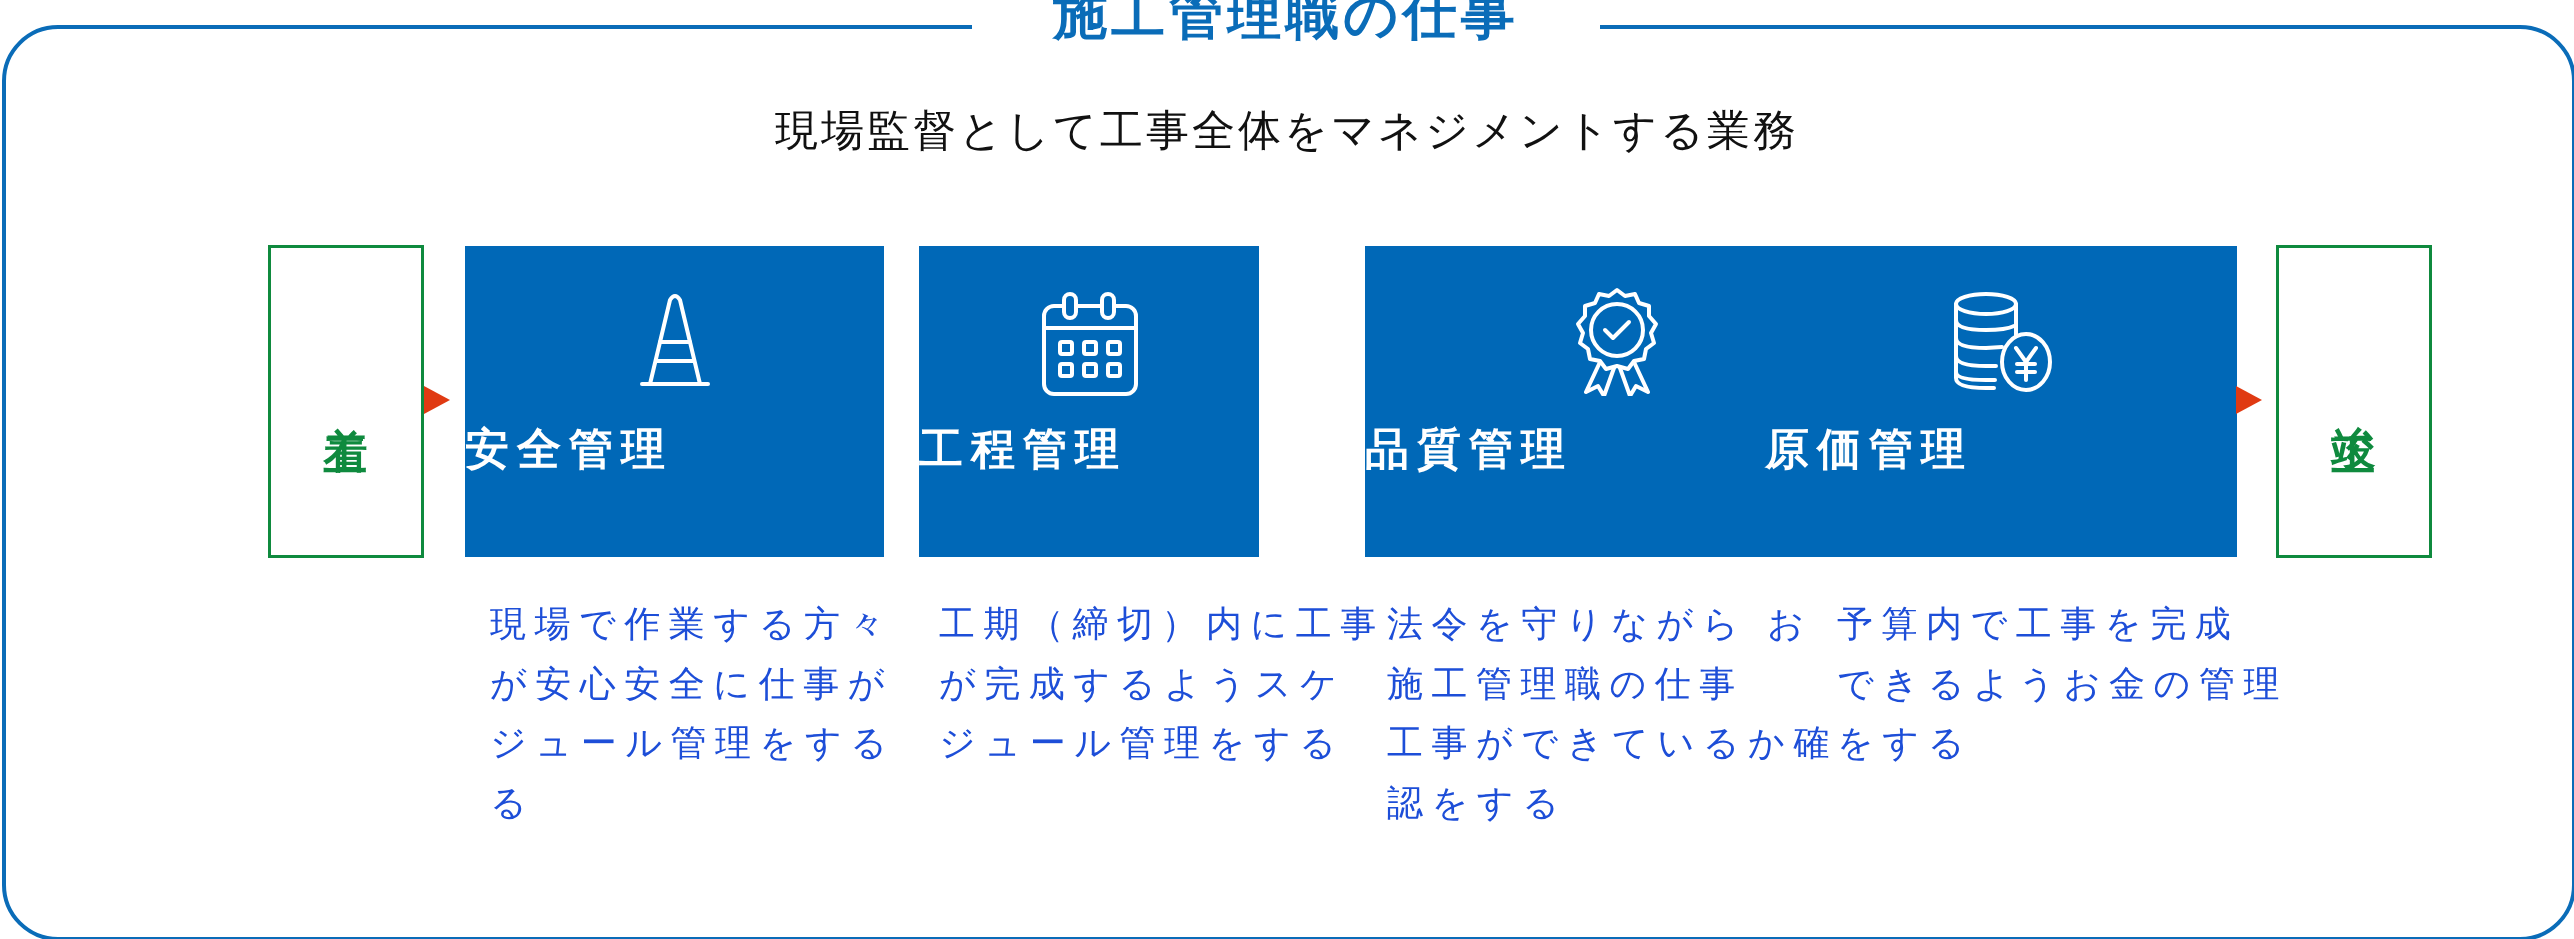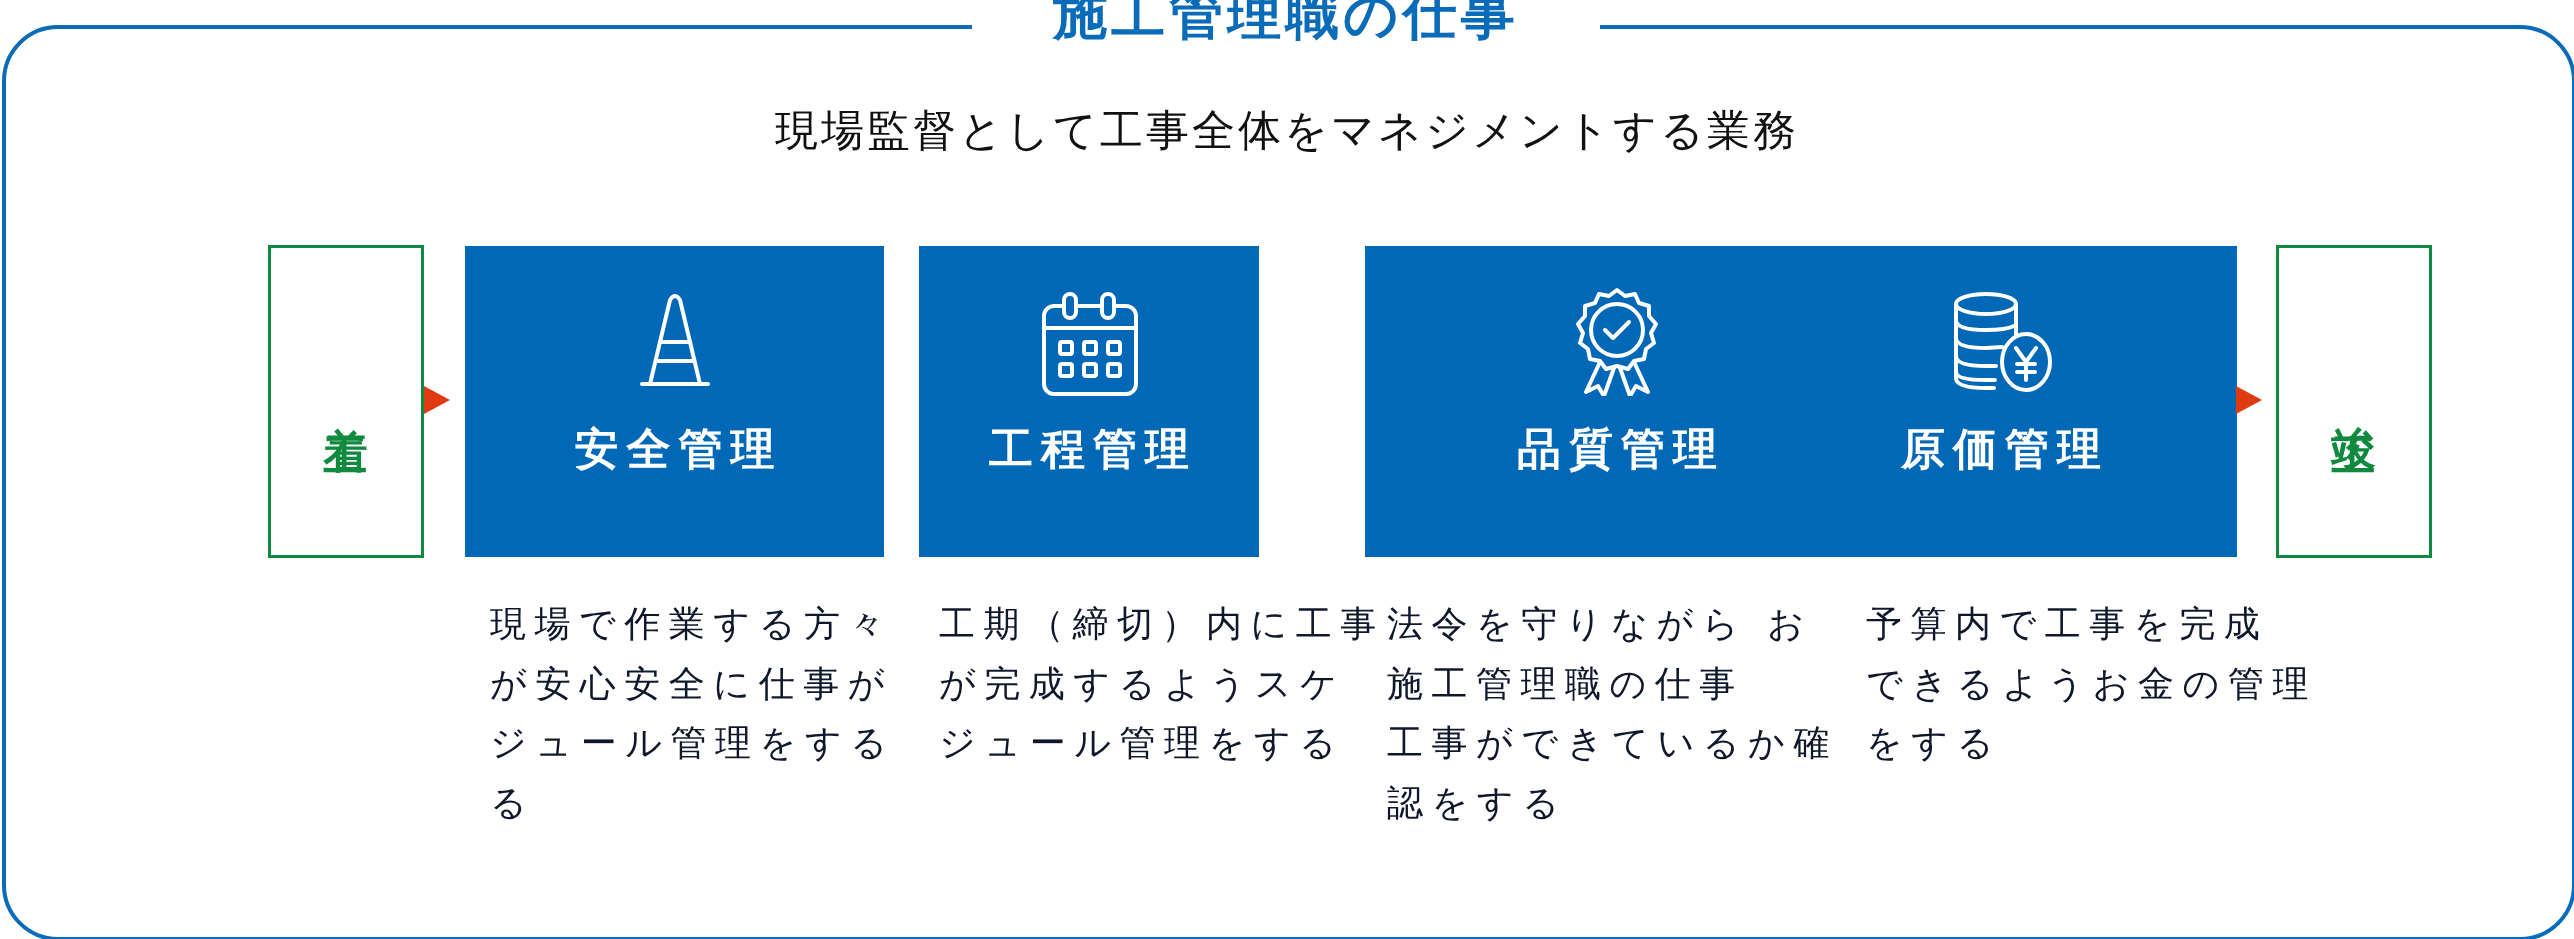--- a/index.html
+++ b/index.html
@@ -39,27 +39,27 @@
     border-top: 14px solid transparent; border-bottom: 14px solid transparent;
     border-left: 26px solid #e03a12;
   }
   .card {
     position: absolute; top: 246px; height: 311px; background: #0068b7;
     display: flex; flex-direction: column; align-items: center;
   }
   .card .icon { position: absolute; top: 40px; left: 50%; transform: translateX(-50%); width: 110px; height: 110px; }
   .card .icon svg { width: 110px; height: 110px; display: block; }
   .card .label {
-    position: absolute; top: 176px; left: 0; width: 100%; text-align: center;
+    position: absolute; top: 176px; left: 0; width: 100%; text-align: left;
     font-size: 44px; font-weight: bold; color: #fff; letter-spacing: 8px; line-height: 54px;
-    padding-left: 8px; box-sizing: border-box;
+    padding-left: 0; box-sizing: border-box;
   }
   .desc {
     position: absolute; top: 594px; width: 380px;
-    font-size: 36px; line-height: 59.5px; color: #0f172a; letter-spacing: 8.5px;
+    font-size: 36px; line-height: 59.5px; color: #1d4ed8; letter-spacing: 8.5px;
   }
   .desc div { white-space: nowrap; }
 </style>
 </head>
 <body>
 
 <div class="frame"></div>
 <div class="frame-gap"></div>
 <div class="title">施工管理職の仕事</div>
 <div class="subtitle">現場監督として工事全体をマネジメントする業務</div>
@@ -148,17 +148,17 @@
   <div>工期（締切）内に工事</div>
   <div>が完成するようスケ</div>
   <div>ジュール管理をする</div>
 </div>
 <div class="desc" style="left:1387px;">
   <div>法令を守りながら お</div>
   <div>施工管理職の仕事</div>
   <div>工事ができているか確</div>
   <div>認をする</div>
 </div>
-<div class="desc" style="left:1837px;margin-left:29px;">
+<div class="desc" style="left:1837px;">
   <div>予算内で工事を完成</div>
   <div>できるようお金の管理</div>
   <div>をする</div>
 </div>
 
 </body></html>

